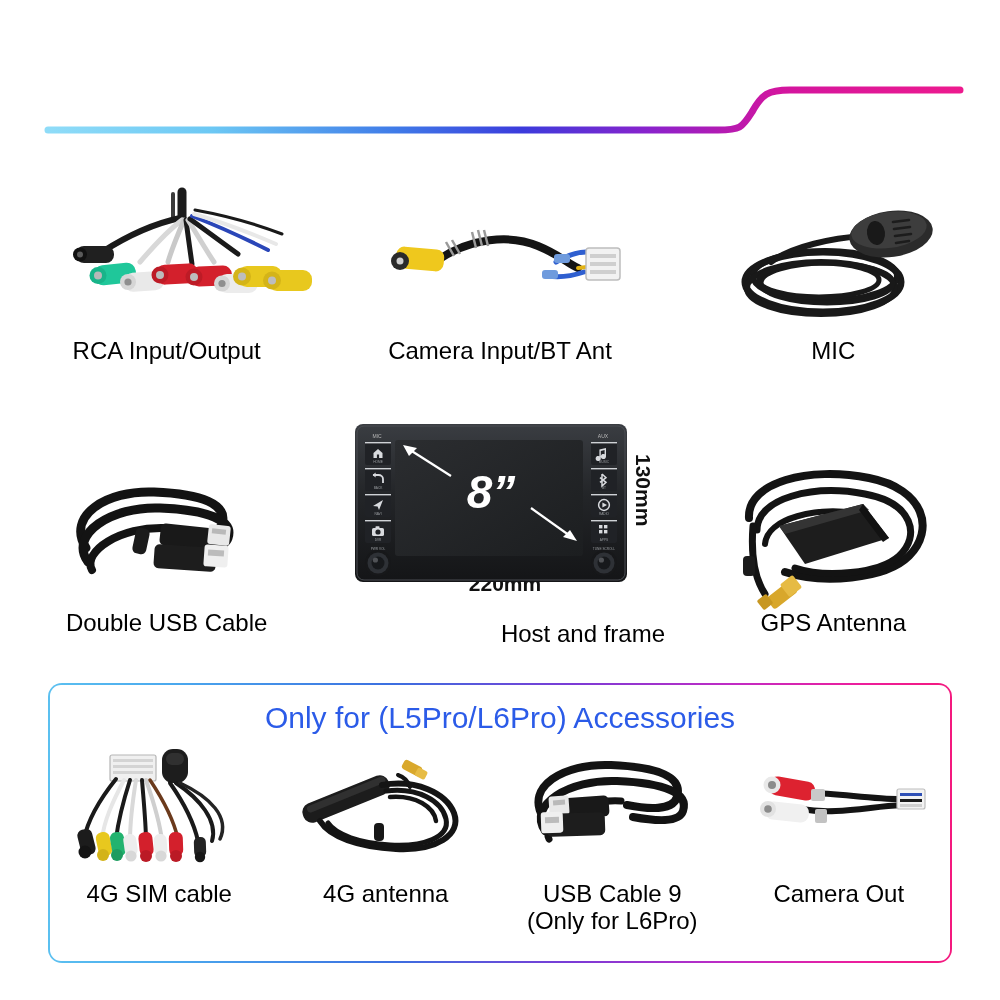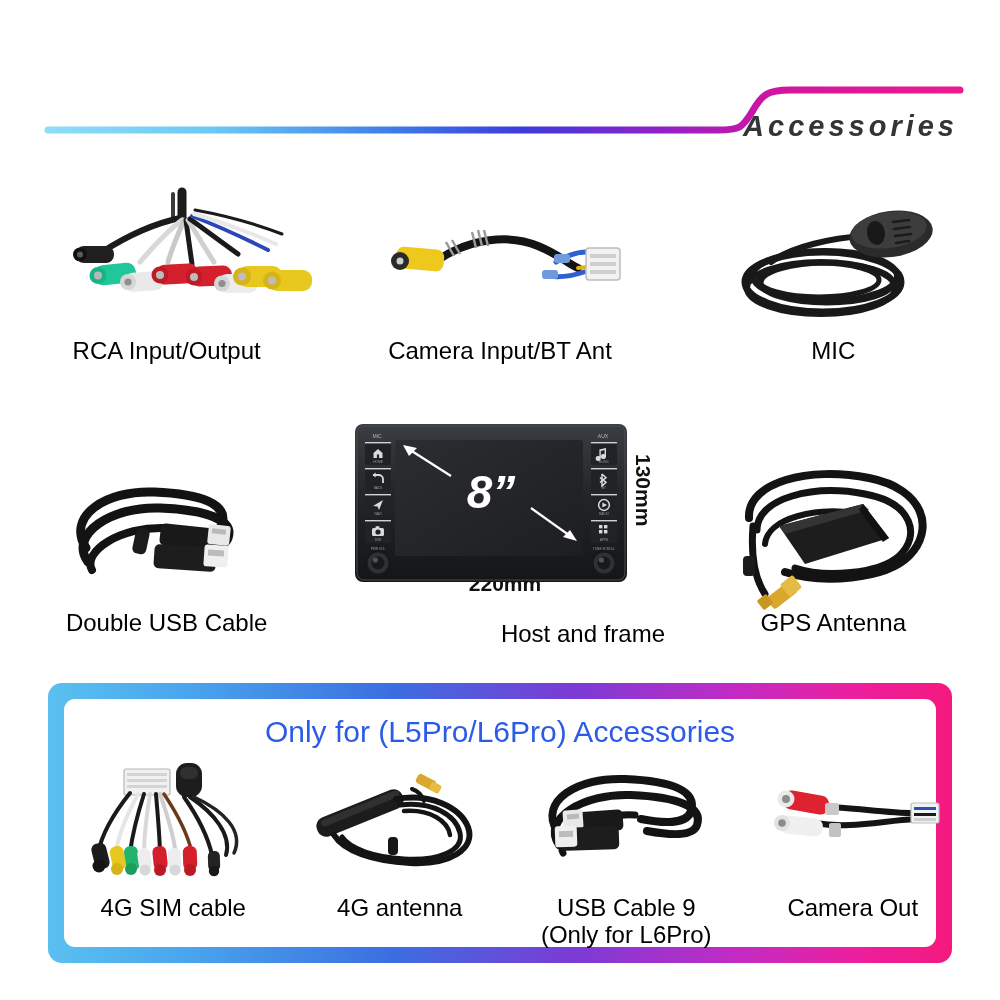--- a/index.html
+++ b/index.html
@@ -55,21 +55,21 @@
     writing-mode: vertical-rl; text-orientation: mixed;
     letter-spacing: 0px;
   }
   .host-unit { position: absolute; left: 10px; top: 28px; width: 272px; height: 166px; }
   .cap-host { position: absolute; left: 0; top: 228px; width: 320px; text-align: right;
               font-size: 24px; color:#000; }
 
   
   .promo-box {
     position: absolute; left: 48px; top: 683px; width: 904px; height: 280px;
-    border-radius: 14px; padding: 16px;
+    border-radius: 14px; padding: 2px;
     background: linear-gradient(90deg, #5BC0F0 0%, #4AA8EE 14%, #3B6FE0 38%, #7B3BD6 58%, #C22BC4 76%, #ED1E9C 90%, #F4197E 100%);
   }
   .promo-inner {
     width: 100%; height: 100%; background: #fff; border-radius: 11px;
     position: relative;
   }
   .promo-title {
     position: absolute; left: 0; top: 16px; width: 100%;
     text-align: center; font-size: 30px; color: #2B5BE8;
     font-family: "Liberation Sans", sans-serif;
@@ -95,21 +95,20 @@
           <stop offset="38%" stop-color="#3F7BE8"></stop>
           <stop offset="52%" stop-color="#3B3BDC"></stop>
           <stop offset="66%" stop-color="#8A22CC"></stop>
           <stop offset="80%" stop-color="#D2159F"></stop>
           <stop offset="100%" stop-color="#ED1A8E"></stop>
         </linearGradient>
       </defs>
       <path d="M 48 52 L 718 52 C 740 52 742 50 752 34 C 762 16 768 12 790 12 L 960 12" fill="none" stroke="url(#hdrGrad)" stroke-width="7" stroke-linecap="round"></path>
     </svg>
   </div>
-  <div class="header-title">Accessories</div>
 
   <div class="row" id="row2">
 
     <div class="cell">
       <div class="art">
         <svg width="250" height="140" viewBox="0 0 250 140">
           <g fill="none" stroke="#131313" stroke-linecap="round">
             <path d="M44 78 C 24 46, 64 20, 112 22 C 160 24, 186 34, 180 54 C 176 68, 150 66, 130 62" stroke-width="9"></path>
             <path d="M46 92 C 26 64, 70 36, 118 38 C 166 40, 192 50, 186 68 C 182 80, 158 78, 136 74" stroke-width="9"></path>
             <path d="M50 100 C 40 82, 78 56, 124 58" stroke-width="8"></path>

